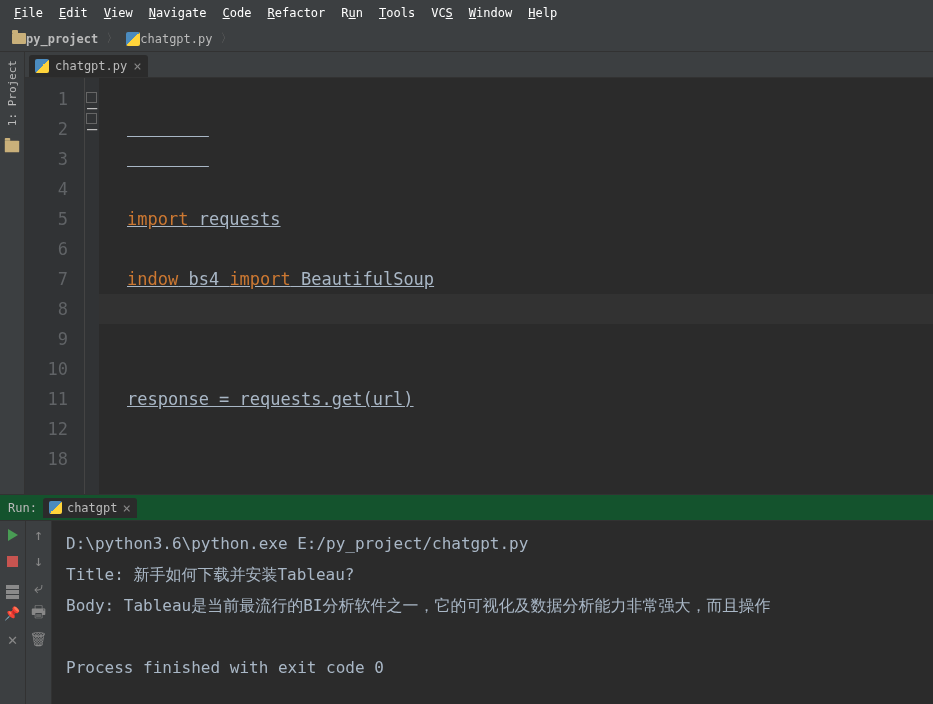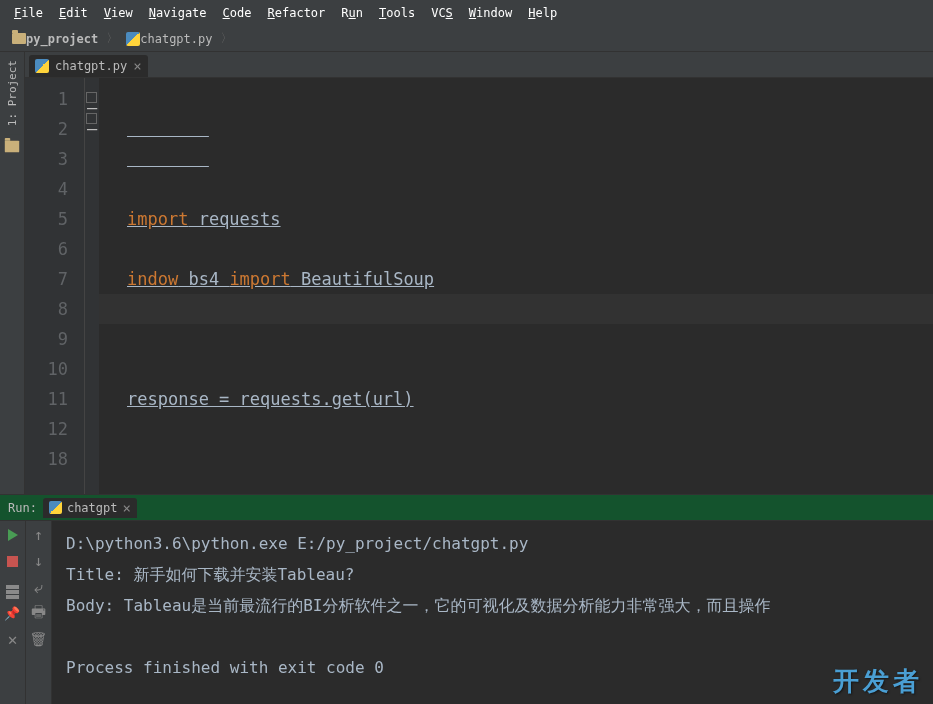--- a/index.html
+++ b/index.html
@@ -170,14 +170,13 @@
     </div>
     <div class="run-output"><span>D:\python3.6\python.exe E:/py_project/chatgpt.py</span>
 <span>Title: 新手如何下载并安装Tableau?</span>
 <span>Body: Tableau是当前最流行的BI分析软件之一，它的可视化及数据分析能力非常强大，而且操作</span>
 <span></span>
 <span>Process finished with exit code 0</span></div>
   </div>
 </div>
 
 <div class="watermark">
-  <div class="cn">开发者</div>
 </div>
 
 </body></html>

